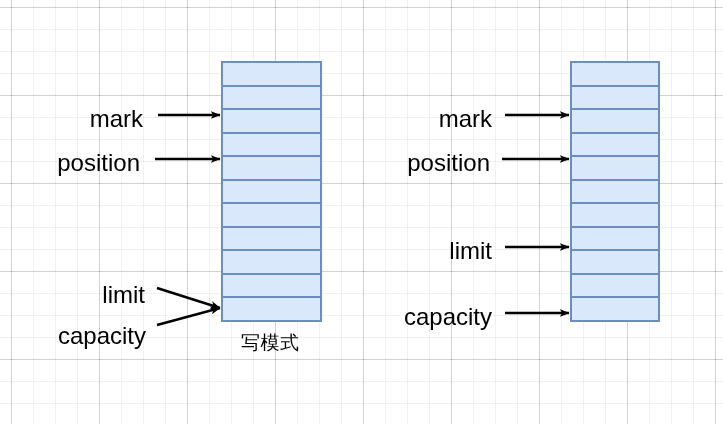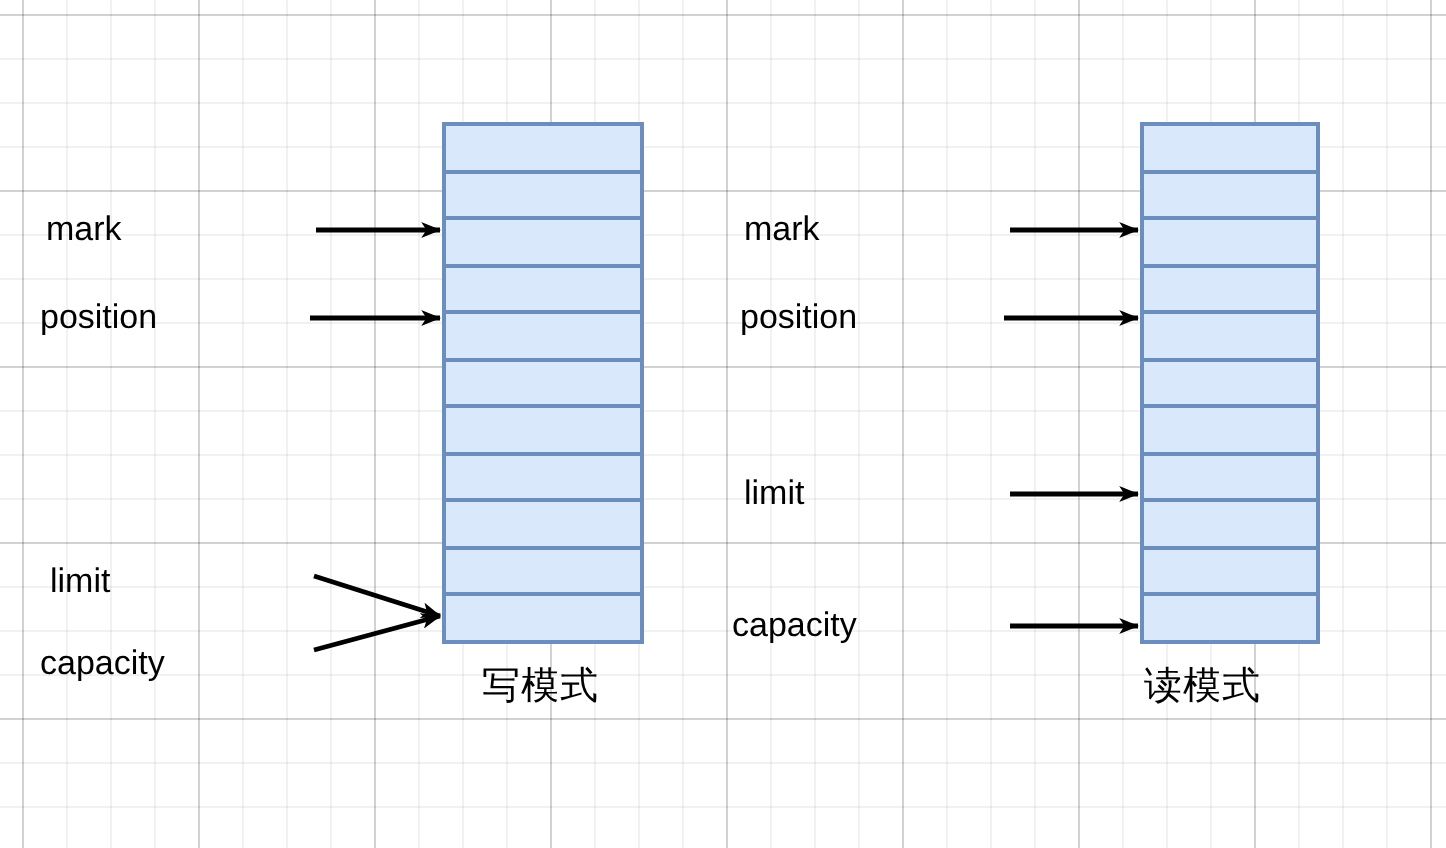--- a/index.html
+++ b/index.html
@@ -52,24 +52,24 @@
   .mode-label {
     position: absolute;
     font-size: 19px;
     color: #000000;
     white-space: nowrap;
     letter-spacing: 0.5px;
   }
 
   .field-label {
     position: absolute;
-    font-size: 17px;
+    font-size: 24px;
     color: #000000;
     white-space: nowrap;
-    text-align: left;
+    text-align: right;
   }
 
   .arrow-layer {
     position: absolute;
     left: 0;
     top: 0;
     width: 723px;
     height: 424px;
     pointer-events: none;
   }
@@ -110,21 +110,20 @@
       <div class="buffer-cell"></div>
       <div class="buffer-cell"></div>
       <div class="buffer-cell"></div>
       <div class="buffer-cell"></div>
       <div class="buffer-cell"></div>
       <div class="buffer-cell"></div>
       <div class="buffer-cell"></div>
       <div class="buffer-cell"></div>
     </div>
 
-  <div class="mode-label" id="right-mode-label" style="left:572px; top:330px;">读模式</div>
 
   <div class="field-label" style="left:372px; top:105px; width:120px;">mark</div>
 
   <div class="field-label" style="left:370px; top:149px; width:120px;">position</div>
 
   <div class="field-label" style="left:372px; top:237px; width:120px;">limit</div>
 
   <div class="field-label" style="left:366px; top:303px; width:126px;">capacity</div>
 
   <svg class="arrow-layer" viewBox="0 0 723 424">

